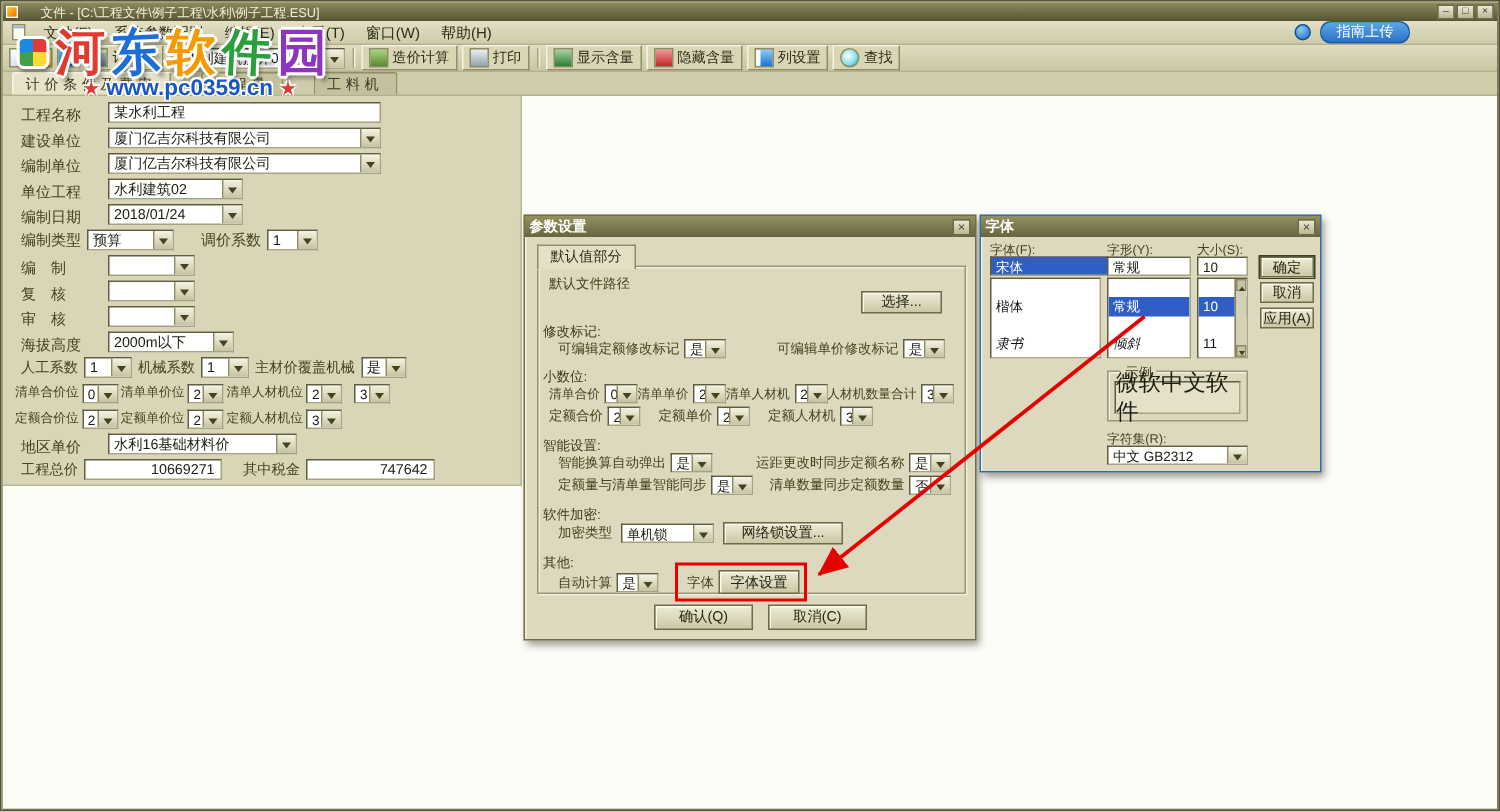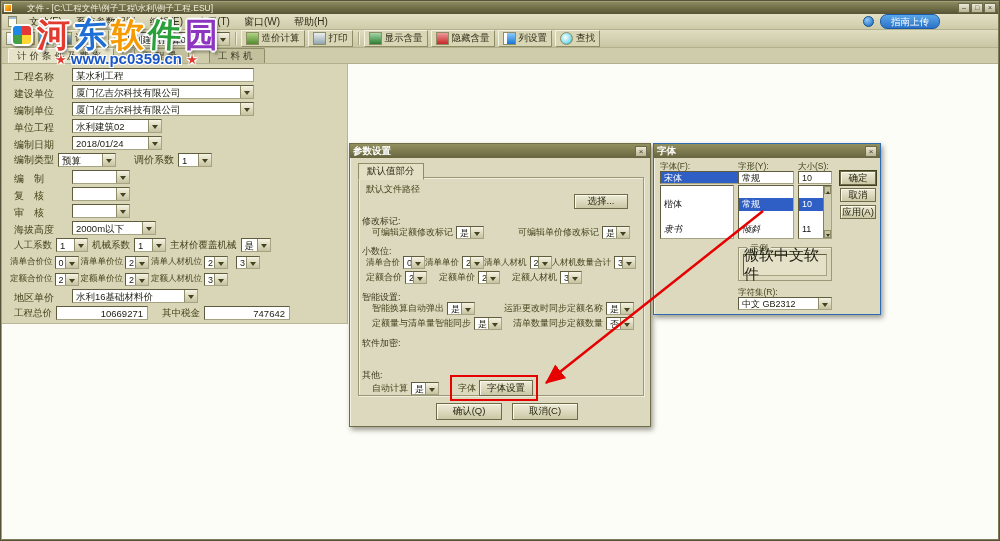--- a/index.html
+++ b/index.html
@@ -367,20 +367,25 @@
         <span class="flbl">定额量与清单量智能同步</span>
         <span class="combo s" style="width:28px">是</span>
       </span>
       <span class="pair">
         <span class="flbl">清单数量同步定额数量</span>
         <span class="combo s" style="width:28px">否</span>
       </span>
     </div>
 
     <span class="dlbl sec" style="left:12px;top:193px">软件加密:</span>
+    <div class="frow" style="left:22px;top:204px;width:262px;height:15px;gap:6px">
+      <span class="flbl">加密类型</span>
+      <span class="combo s" style="width:62px">单机锁</span>
+      <span class="dbtn inline" style="width:80px;height:15px">网络锁设置...</span>
+    </div>
 
     <span class="dlbl sec" style="left:12px;top:225px">其他:</span>
     <div class="frow" style="left:22px;top:236px;width:262px;height:16px;gap:3px">
       <span class="flbl">自动计算</span>
       <span class="combo s" style="width:28px">是</span>
       <span class="flbl" style="margin-left:16px">字体</span>
       <span class="dbtn inline" style="width:54px;height:16px">字体设置</span>
     </div>
     <div id="font-redbox" style="left:100px;top:231px;width:88px;height:26px"></div>
 

